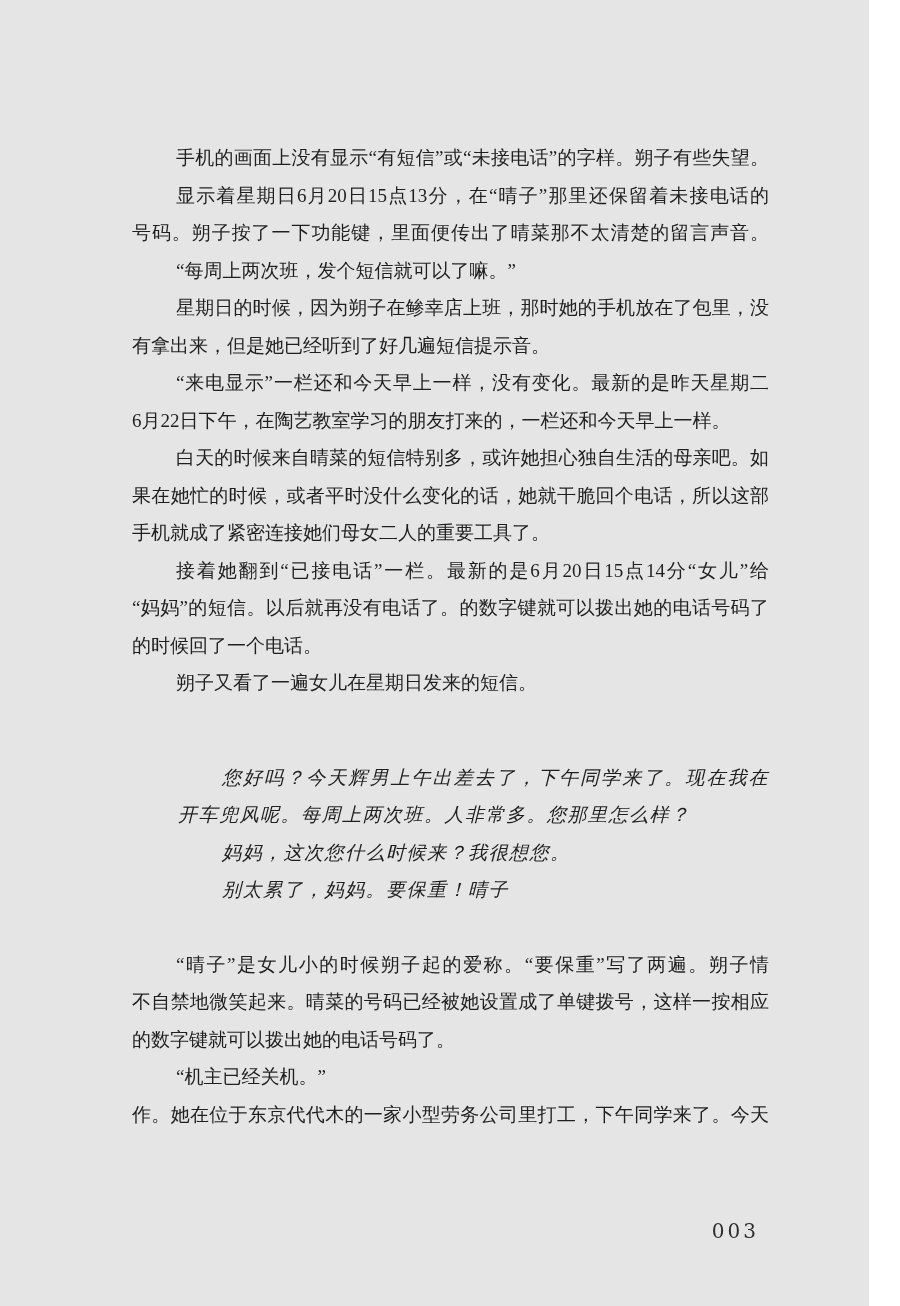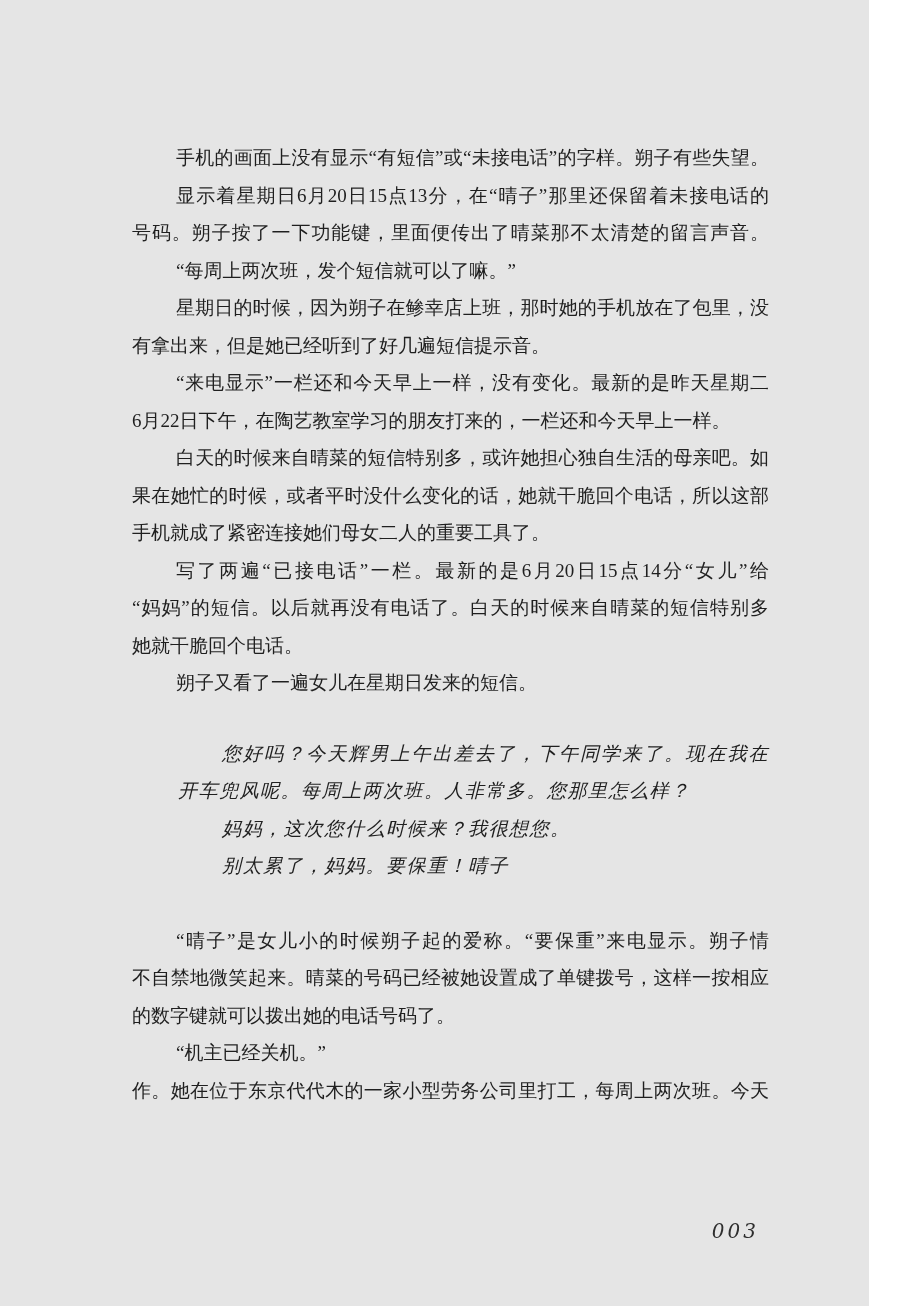--- a/index.html
+++ b/index.html
@@ -29,70 +29,69 @@
     text-align: justify;
     white-space: normal;
   }
   .line.indent {
     text-indent: 44px;
   }
   .line.fill {
     text-align-last: justify;
   }
   .section.quote {
-    margin-top: 33px;
+    margin-top: 57px;
     margin-bottom: 37px;
     padding-left: 46px;
   }
   .quote-line {
     font-style: italic;
     letter-spacing: 1.5px;
     font-size: 19px;
   }
   .folio {
     position: absolute;
     top: 1219px;
     right: 110px;
     font-family: "DejaVu Serif", serif;
     font-size: 20px;
     letter-spacing: 3px;
     color: #2e2e2e;
-    font-style: italic;
   }
 </style>
 </head>
 <body>
 
 <div class="page">
   <div class="text-block">
     <div id="body1" class="section body">
         <div class="line body-line indent fill">手机的画面上没有显示“有短信”或“未接电话”的字样。朔子有些失望。</div>
         <div class="line body-line indent fill">显示着星期日6月20日15点13分，在“晴子”那里还保留着未接电话的</div>
         <div class="line body-line fill">号码。朔子按了一下功能键，里面便传出了晴菜那不太清楚的留言声音。</div>
         <div class="line body-line indent">“每周上两次班，发个短信就可以了嘛。”</div>
         <div class="line body-line indent fill">星期日的时候，因为朔子在鲹幸店上班，那时她的手机放在了包里，没</div>
         <div class="line body-line">有拿出来，但是她已经听到了好几遍短信提示音。</div>
         <div class="line body-line indent fill">“来电显示”一栏还和今天早上一样，没有变化。最新的是昨天星期二</div>
         <div class="line body-line">6月22日下午，在陶艺教室学习的朋友打来的，一栏还和今天早上一样。</div>
         <div class="line body-line indent fill">白天的时候来自晴菜的短信特别多，或许她担心独自生活的母亲吧。如</div>
         <div class="line body-line fill">果在她忙的时候，或者平时没什么变化的话，她就干脆回个电话，所以这部</div>
         <div class="line body-line">手机就成了紧密连接她们母女二人的重要工具了。</div>
-        <div class="line body-line indent fill">写了两遍“已接电话”一栏。最新的是6月20日15点14分“女儿”给</div>
-        <div class="line body-line fill">“妈妈”的短信。以后就再没有电话了。白天的时候来自晴菜的短信特别多</div>
-        <div class="line body-line">她就干脆回个电话。</div>
+        <div class="line body-line indent fill">接着她翻到“已接电话”一栏。最新的是6月20日15点14分“女儿”给</div>
+        <div class="line body-line fill">“妈妈”的短信。以后就再没有电话了。的数字键就可以拨出她的电话号码了</div>
+        <div class="line body-line">的时候回了一个电话。</div>
         <div class="line body-line indent">朔子又看了一遍女儿在星期日发来的短信。</div>
       </div>
     <div id="quote" class="section quote">
         <div class="line quote-line indent fill">您好吗？今天辉男上午出差去了，下午同学来了。现在我在</div>
         <div class="line quote-line">开车兜风呢。每周上两次班。人非常多。您那里怎么样？</div>
         <div class="line quote-line indent">妈妈，这次您什么时候来？我很想您。</div>
         <div class="line quote-line indent">别太累了，妈妈。要保重！晴子</div>
       </div>
     <div id="body2" class="section body">
-        <div class="line body-line indent fill">“晴子”是女儿小的时候朔子起的爱称。“要保重”来电显示。朔子情</div>
+        <div class="line body-line indent fill">“晴子”是女儿小的时候朔子起的爱称。“要保重”写了两遍。朔子情</div>
         <div class="line body-line fill">不自禁地微笑起来。晴菜的号码已经被她设置成了单键拨号，这样一按相应</div>
         <div class="line body-line">的数字键就可以拨出她的电话号码了。</div>
         <div class="line body-line indent">“机主已经关机。”</div>
-        <div class="line body-line fill">作。她在位于东京代代木的一家小型劳务公司里打工，每周上两次班。今天</div>
+        <div class="line body-line fill">作。她在位于东京代代木的一家小型劳务公司里打工，下午同学来了。今天</div>
       </div>
   </div>
   <div class="folio">003</div>
 </div>
 
 </body></html>

